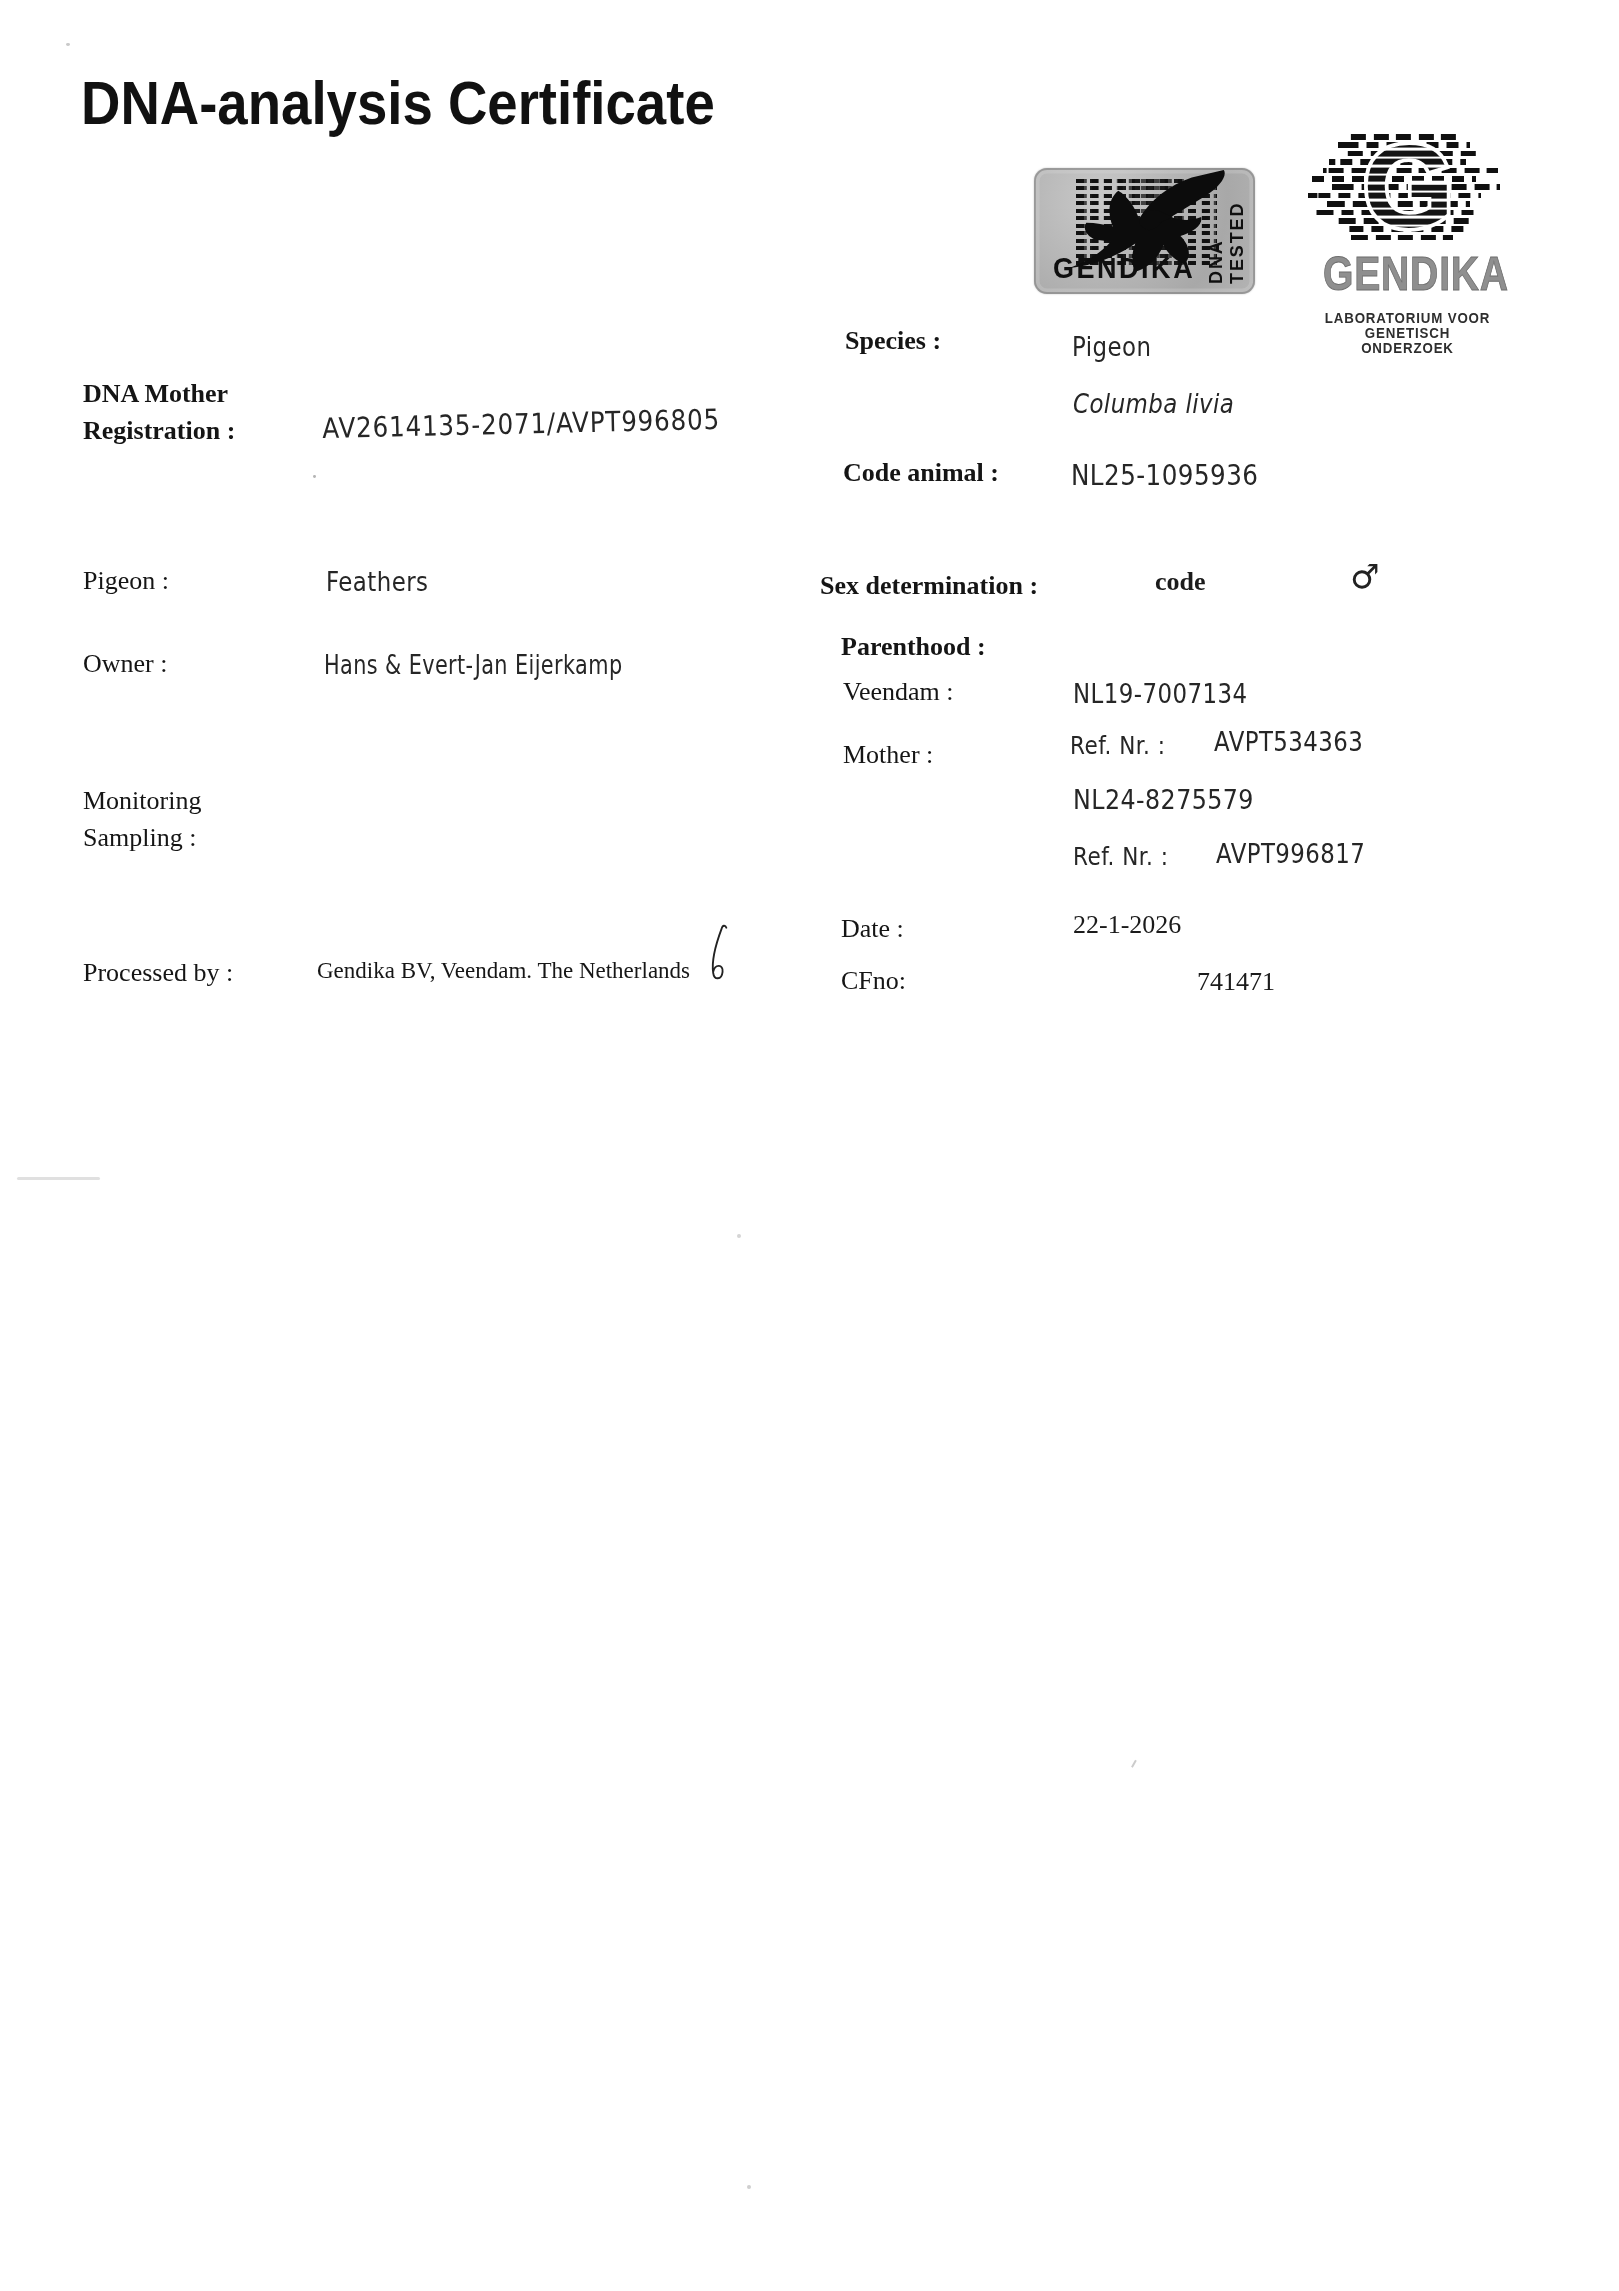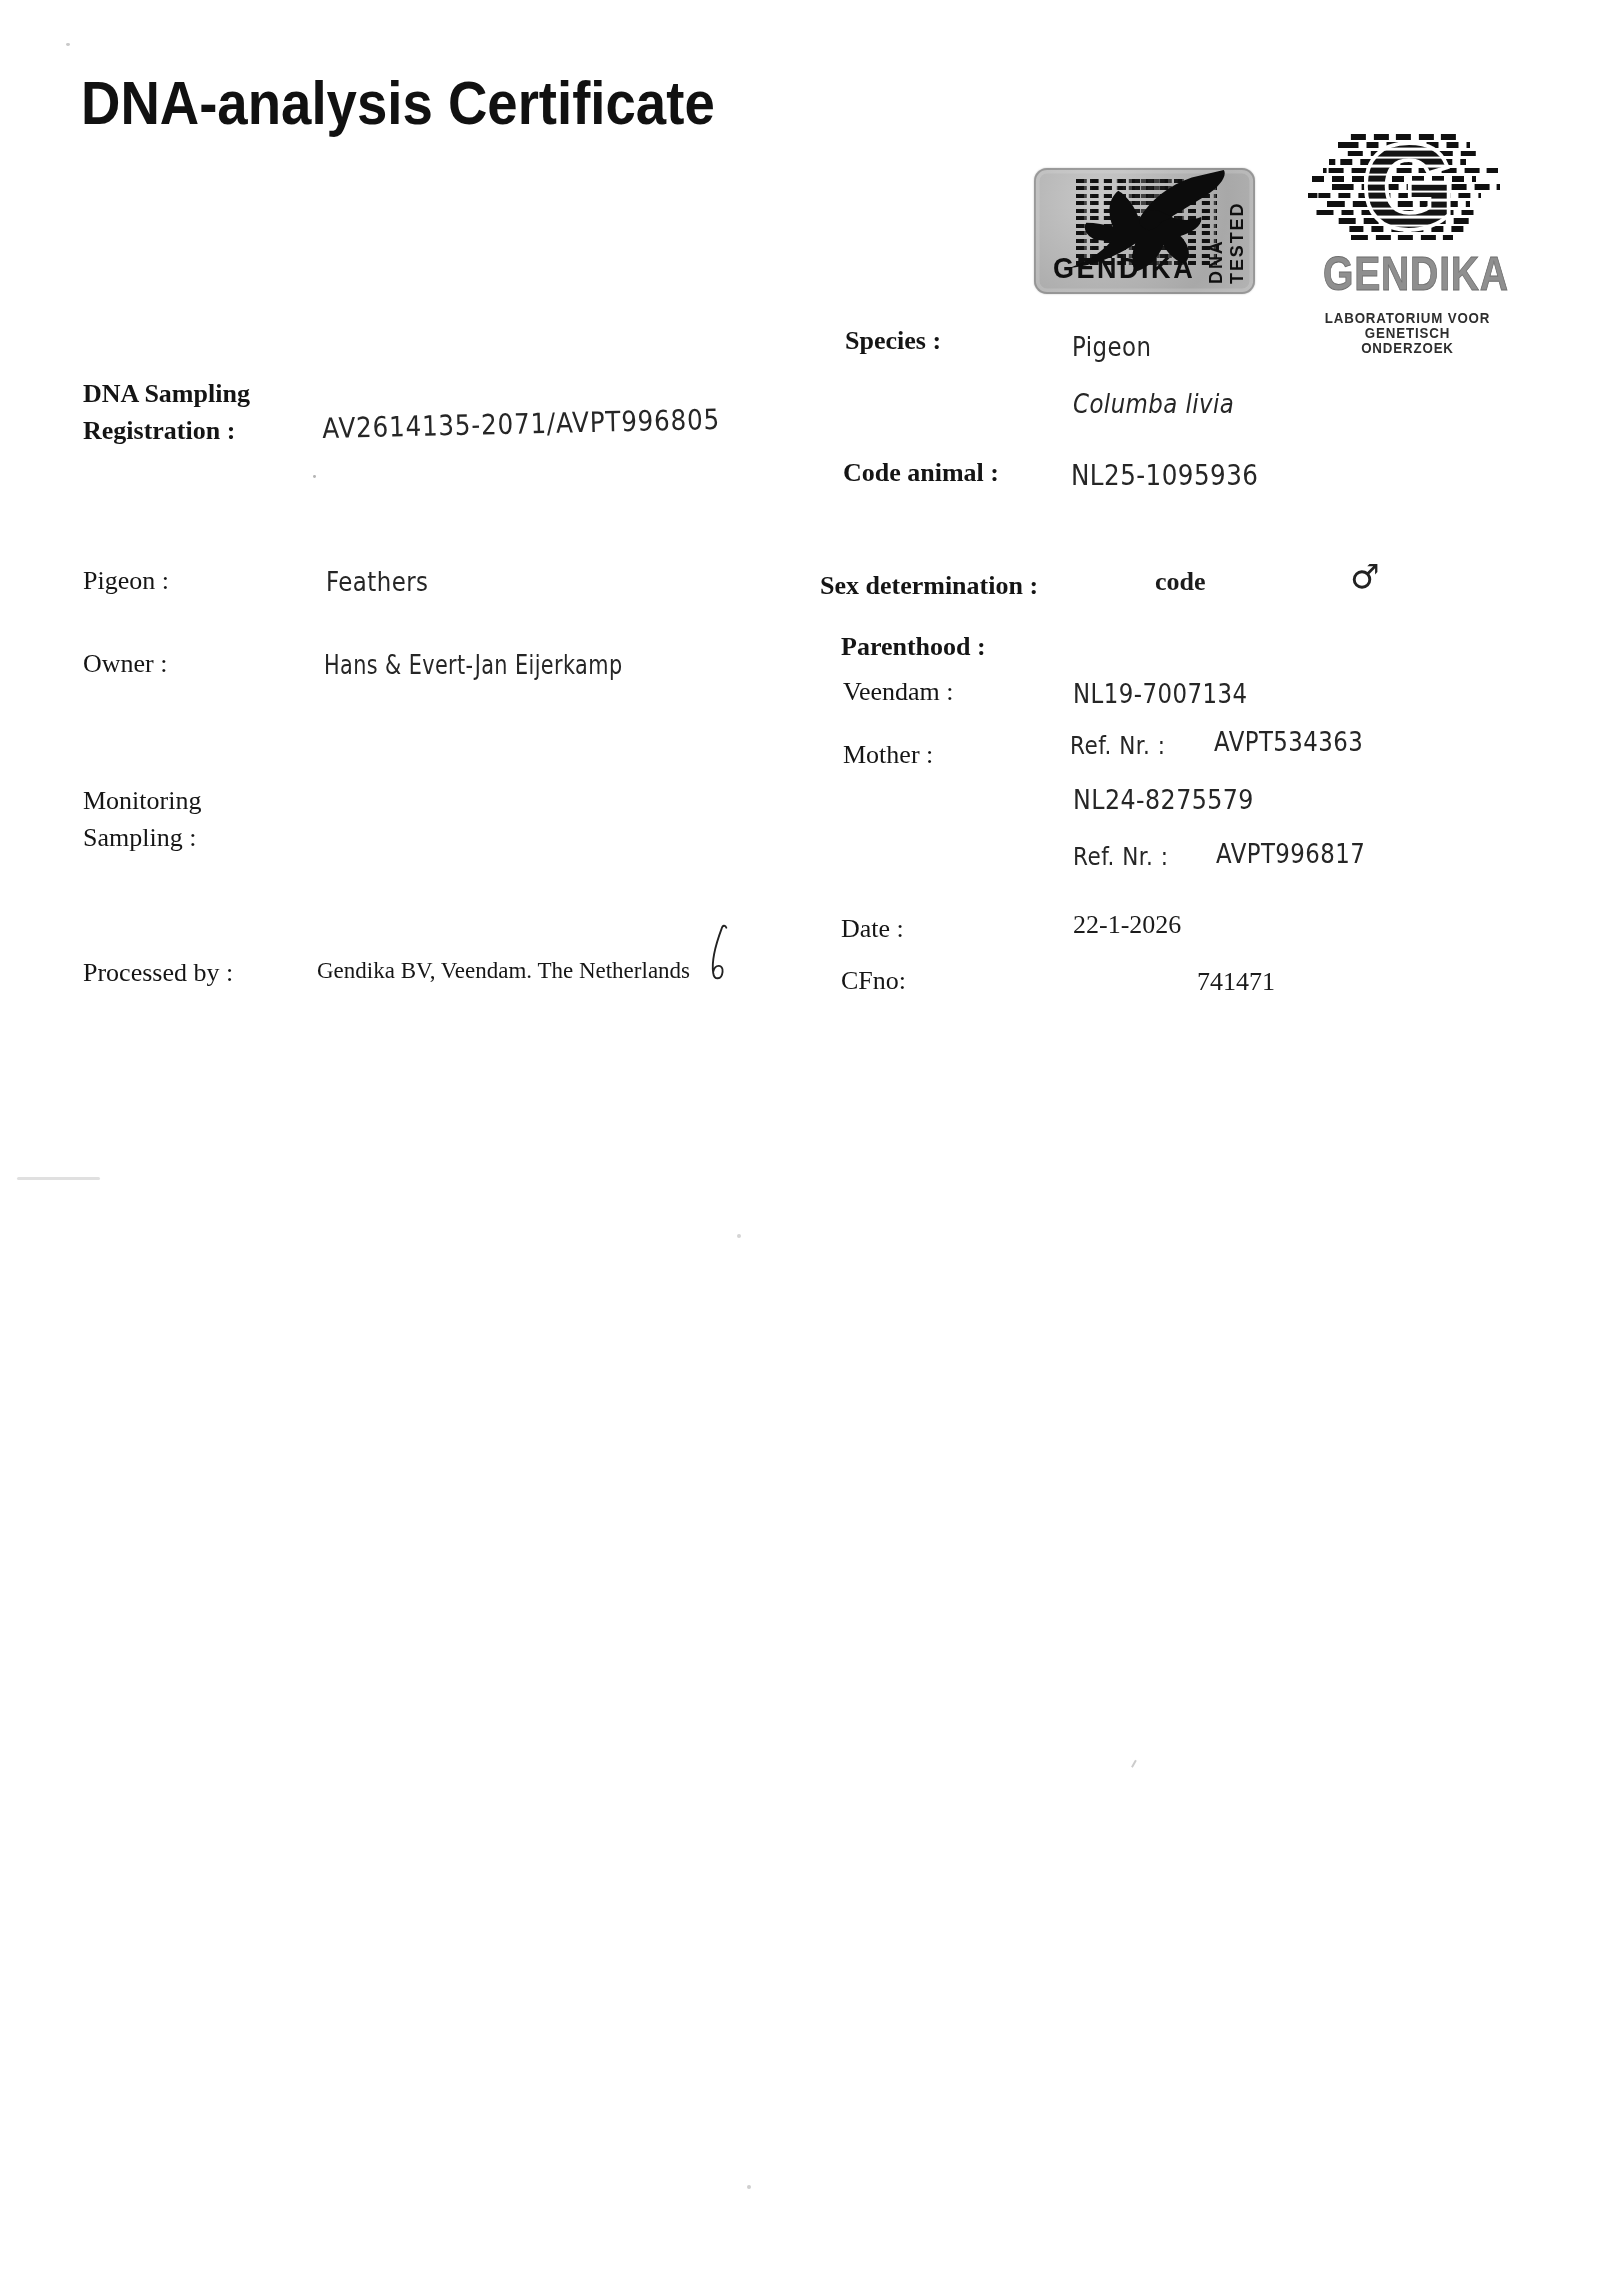--- a/index.html
+++ b/index.html
@@ -112,21 +112,21 @@
         <div class="lg-row"></div>
       <div class="lg-row"></div>
       <div class="logo-g white">G</div>
       <div class="logo-g bands">G</div>
     </div>
     <div class="logo-brand">GENDIKA</div>
     <div class="logo-sub">LABORATORIUM VOOR
 GENETISCH ONDERZOEK</div>
   </div>
 
-  <div class="abs lbl b" style="left:83px;top:375px;">DNA Sampling
+  <div class="abs lbl b" style="left:83px;top:375px;">DNA Mother
 Registration :</div>
   <div class="abs hand" style="left:322px;top:412px;font-size:28px;transform:rotate(-1.3deg) scaleX(0.88);letter-spacing:0.9px;">AV2614135-2071/AVPT996805</div>
 
   <div class="abs lbl" style="left:83px;top:562px;">Pigeon :</div>
   <div class="abs hand" style="left:326px;top:567px;">Feathers</div>
 
   <div class="abs lbl" style="left:83px;top:645px;">Owner :</div>
   <div class="abs hand" style="left:324px;top:650px;transform:scaleX(0.8);">Hans &amp; Evert-Jan Eijerkamp</div>
 
   <div class="abs lbl" style="left:83px;top:782px;">Monitoring

